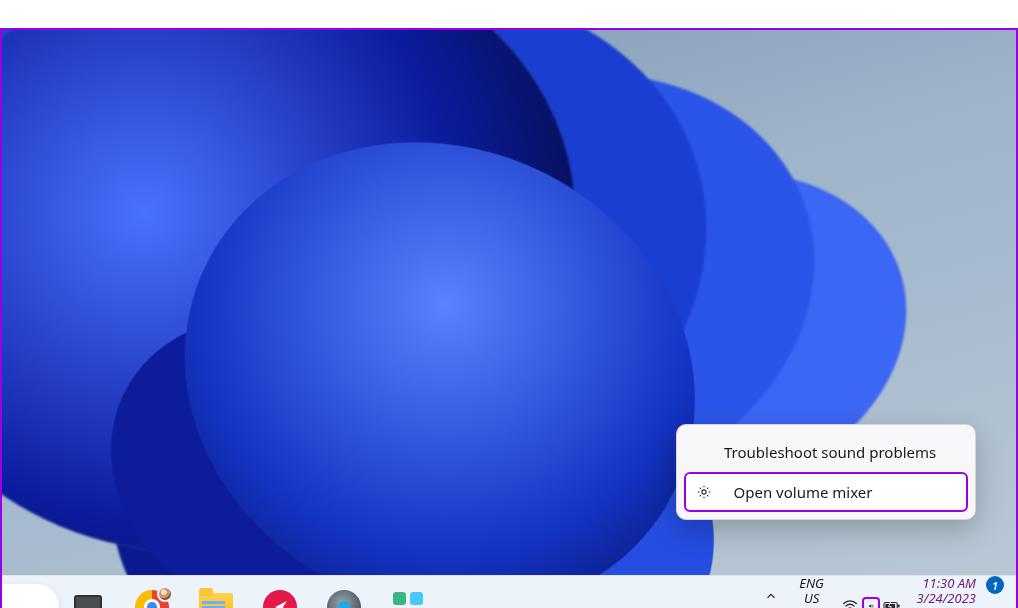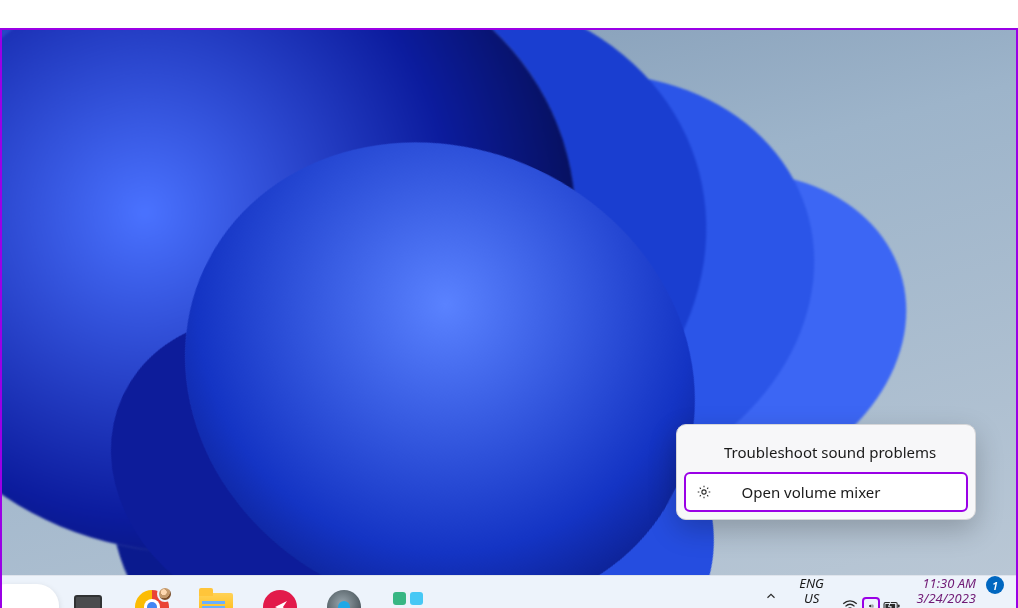--- a/index.html
+++ b/index.html
@@ -75,21 +75,21 @@
     cursor: pointer;
     gap: 14px;
   }
   .menu-item.no-icon { padding-left: 40px; }
   .menu-item .micon { width: 16px; height: 16px; flex: 0 0 16px; display:flex; align-items:center; justify-content:center; }
   .menu-item.highlighted {
     border: 2.5px solid #9a00e6;
     border-radius: 6px;
     background: #fff;
     padding: 0 7.5px;
-    gap: 30px;
+    gap: 22px;
   }
   .menu-item.highlighted .micon { margin-left: 2px;}
 
   
   .taskbar {
     position: absolute; left: 0; bottom: 0;
     width: 1018px; height: 61px;
     background: #edf3fb;
     border-top: 1px solid rgba(0,0,0,0.06);
     display: flex; align-items: center;

